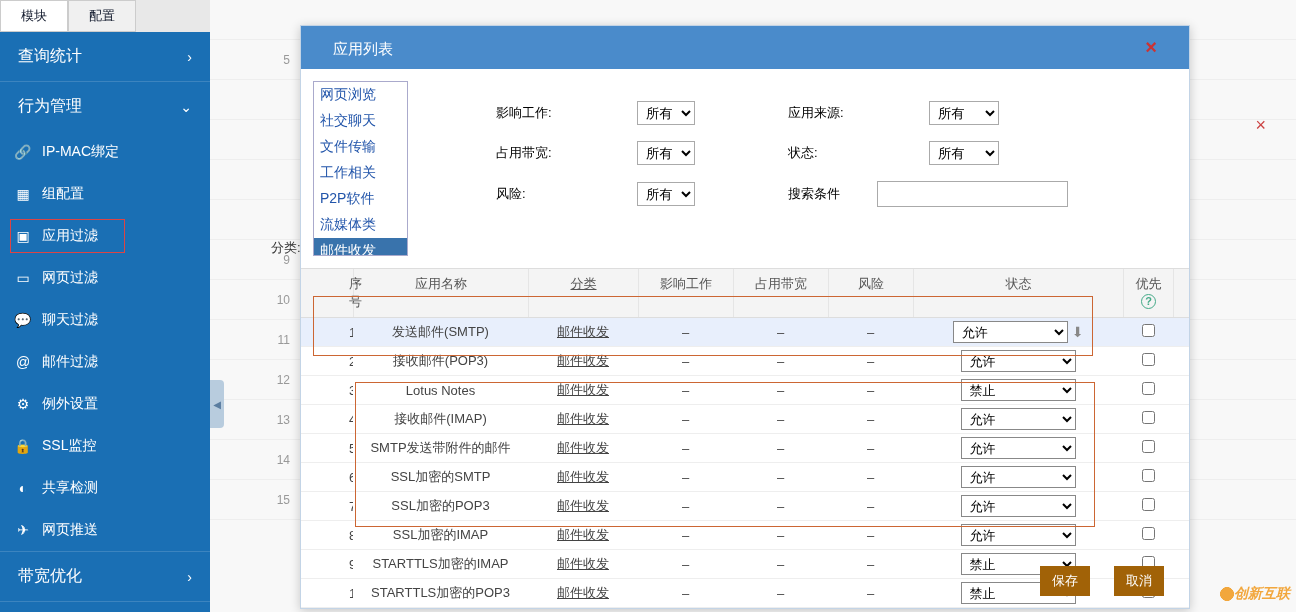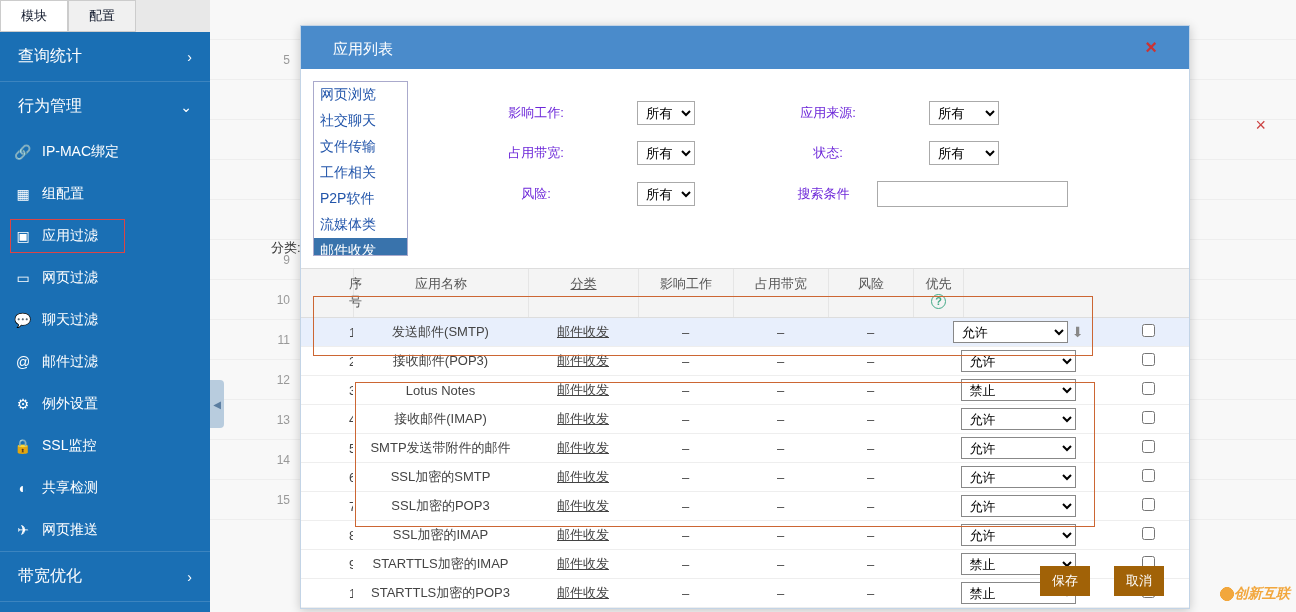--- a/index.html
+++ b/index.html
@@ -34,21 +34,21 @@
     
     .filter-area { padding: 12px; display: flex; gap: 8px; position: relative; }
     .category-label { position: absolute; left: -30px; top: 170px; font-size: 13px; color: #333; }
     .category-list { width: 95px; height: 175px; border: 1px solid #aac; overflow-y: auto; }
     .cat-item { padding: 4px 6px; font-size: 14px; cursor: pointer; color: #2255aa; white-space: nowrap; }
     .cat-item.selected { background: #3973ac; color: #fff; }
     
     .filter-fields { flex: 1; padding: 20px 0 0 80px; }
     .filter-row { display: flex; align-items: center; margin-bottom: 16px; gap: 12px; }
     .filter-pair { display: flex; align-items: center; gap: 18px; width: 280px; }
-    .filter-label { width: 80px; color: #6d28d9; text-align: center; }
+    .filter-label { width: 80px; color: #000000; }
     .filter-select { height: 24px; border: 1px solid #aaa; padding: 0 4px; min-width: 58px; background: #fff; margin-left: 43px; }
     .filter-input { width: 200px; height: 26px; border: 1px solid #aaa; padding: 0 6px; }
     
     .table { border-top: 1px solid #ddd; }
     .thead { display: flex; background: #f4f4f4; border-bottom: 1px solid #ddd; }
     .th { padding: 6px 4px; text-align: center; color: #555; border-right: 1px solid #e5e5e5; }
     .tbody .tr { display: flex; border-bottom: 1px solid #eee; align-items: center; height: 29px; }
     .tbody .tr:nth-child(odd) { background: #fff; }
     .tbody .tr.hl { background: #e8effc; }
     .td { padding: 4px; text-align: center; color: #444; overflow: hidden; white-space: nowrap; }
@@ -251,20 +251,21 @@
   </div>
 
   <div class="table">
     <div class="thead">
       <div class="th col-seq">序号</div>
       <div class="th col-name">应用名称</div>
       <div class="th col-cat">分类</div>
       <div class="th col-impact">影响工作</div>
       <div class="th col-band">占用带宽</div>
       <div class="th col-risk">风险</div>
+      <div class="th col-status">状态</div>
       <div class="th col-prio"><span>优先</span> <span class="help-circle">?</span></div>
     </div>
     <div class="tbody" id="tbody">
         <div class="tr hl">
           <div class="td col-seq">1</div>
           <div class="td col-name">发送邮件(SMTP)</div>
           <div class="td col-cat">邮件收发</div>
           <div class="td col-impact">–</div>
           <div class="td col-band">–</div>
           <div class="td col-risk">–</div>

